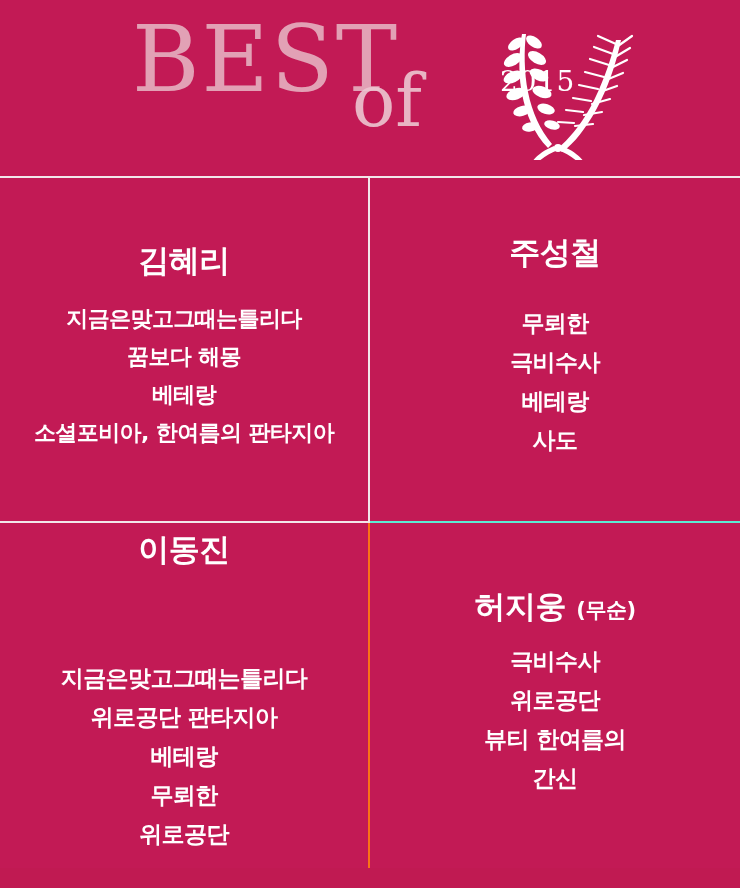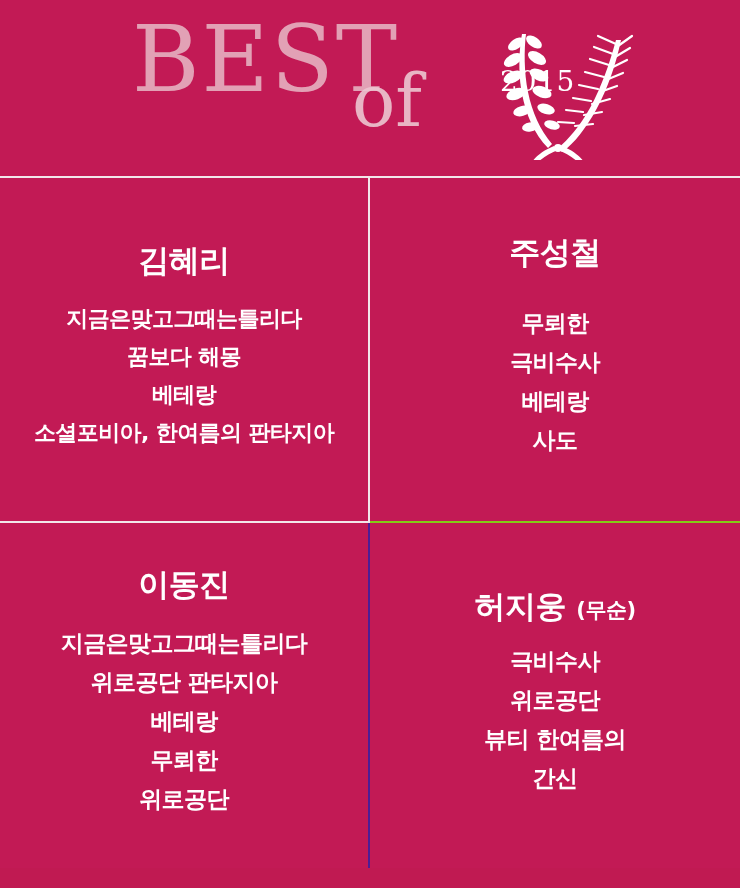--- a/index.html
+++ b/index.html
@@ -85,22 +85,22 @@
   .cell {
     position: relative;
     display: flex;
     flex-direction: column;
     align-items: center;
     justify-content: center;
     padding: 6px 10px 14px;
     box-sizing: border-box;
   }
   .cell-0 { border-right: 2px solid #f2e7ea; border-bottom: 2px solid #f2e7ea; }
-  .cell-1 { border-bottom: 2px solid #84cc16; gap: 16px; }
-  .cell-2 { border-right: 2px solid #4c1d95; }
+  .cell-1 { border-bottom: 2px solid #5eead4; gap: 16px; }
+  .cell-2 { border-right: 2px solid #f97316; justify-content: space-between; }
   .cell-3 { }
   .critic-name {
     font-size: 31px;
     font-weight: bold;
     color: #ffffff;
     margin-bottom: 18px;
     letter-spacing: -0.5px;
     white-space: nowrap;
   }
   .critic-name .note {

